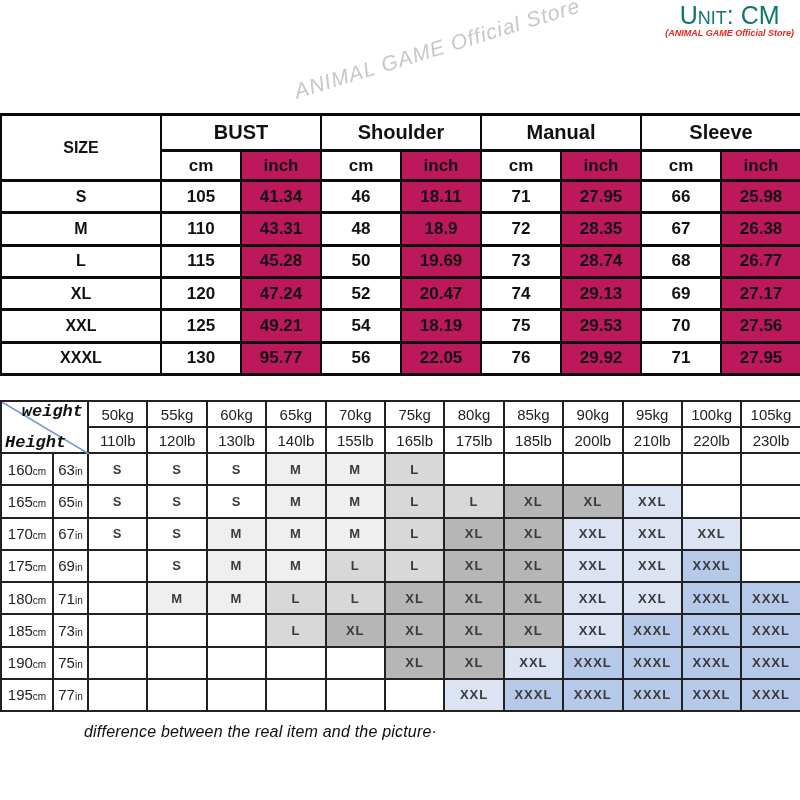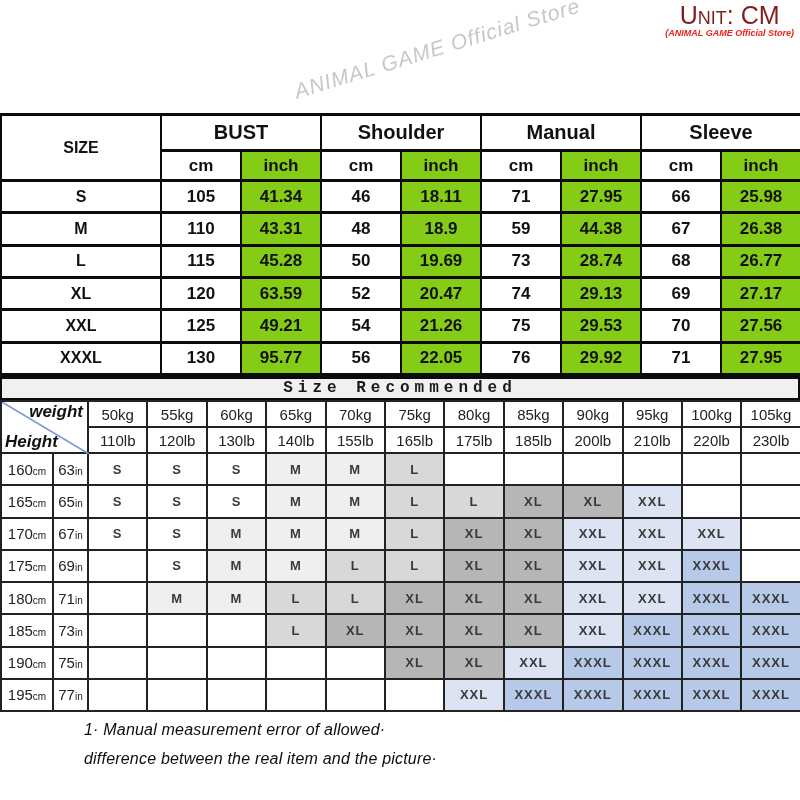--- a/index.html
+++ b/index.html
@@ -7,48 +7,48 @@
         font-family:"Liberation Sans",sans-serif;color:#111;}
 
   
   .watermark{position:absolute;left:295px;top:80px;transform:rotate(-17deg);
         transform-origin:left center;font-style:italic;font-size:21px;color:#c7c7c7;
         letter-spacing:1px;white-space:nowrap;z-index:1;}
   .title{position:absolute;left:0;right:0;top:20px;text-align:center;z-index:2;
         font-variant:small-caps;font-size:56px;line-height:60px;letter-spacing:4px;
         font-weight:500;color:#2e3ca6;font-family:"Liberation Sans",sans-serif;}
   .unit-box{position:absolute;right:6px;top:2px;text-align:center;z-index:3;}
-  .unit{font-variant:small-caps;font-size:25px;line-height:26px;font-weight:500;color:#7f1d1d;}
+  .unit{font-variant:small-caps;font-size:25px;line-height:26px;font-weight:500;color:#0f766e;}
   .store{font-size:9px;font-weight:700;font-style:italic;color:#e8241c;margin-top:0;}
 
   
   table{border-collapse:collapse;table-layout:fixed;}
   .size-table{position:absolute;left:0;top:113px;width:800px;height:263px;}
   .size-table td{border:2px solid #0b0b0b;border-top-width:3px;border-bottom-width:3px;
         text-align:center;vertical-align:middle;padding:0;font-weight:700;}
   .size-table .grp{font-size:20px;}
   .size-table .unit-h{font-size:17px;}
   .size-table .size-c{font-size:16px;}
   .size-table .val{font-size:17px;}
-  .inch-bg{background:#84cc16;margin-top:28px;}
+  .inch-bg{background:#be185d;margin-top:28px;}
 
   
   .rec-bar{position:absolute;left:0;top:376px;width:800px;height:24px;box-sizing:border-box;
         background:#f0f0f0;border:2px solid #0b0b0b;border-top-width:3px;text-align:center;
         font-family:"Liberation Mono",monospace;font-size:16px;font-weight:600;
         letter-spacing:5px;line-height:19px;color:#1a1a1a;}
 
   
   .matrix{position:absolute;left:0;top:400px;width:800px;height:312px;}
   .matrix td{border:2px solid #222;text-align:center;vertical-align:middle;padding:0;
         font-size:13px;font-weight:600;letter-spacing:1px;color:#3a3a3a;}
   .matrix .kg,.matrix .lb{font-size:15px;font-weight:500;color:#222;letter-spacing:0;}
   .matrix .hgt{font-size:15px;font-weight:500;color:#222;letter-spacing:0;}
   .matrix .suf{font-size:10px;}
-  .corner{position:relative;}
+  .corner{position:relative;font-family:Liberation Mono, monospace;}
   .corner svg{position:absolute;left:0;top:0;}
   .w-label{position:absolute;top:0px;right:4px;font-style:italic;font-size:17px;
         font-weight:600;color:#111;letter-spacing:0;}
   .h-label{position:absolute;bottom:0px;left:3px;font-style:italic;font-size:17px;
         font-weight:600;color:#111;letter-spacing:0;}
 
   
   .attn{position:absolute;left:4px;top:712px;right:4px;font-style:italic;color:#0e0e0e;}
   .attn-title{font-size:17px;font-weight:600;}
   .note{margin-left:80px;margin-top:9px;font-size:16px;letter-spacing:0.2px;}
@@ -105,73 +105,72 @@
           <td class="val inch-bg">27.95</td>
           <td class="val">66</td>
           <td class="val inch-bg">25.98</td>
         </tr>
         <tr>
           <td class="size-c">M</td>
           <td class="val">110</td>
           <td class="val inch-bg">43.31</td>
           <td class="val">48</td>
           <td class="val inch-bg">18.9</td>
-          <td class="val">59</td>
-          <td class="val inch-bg">44.38</td>
+          <td class="val">72</td>
+          <td class="val inch-bg">28.35</td>
           <td class="val">67</td>
           <td class="val inch-bg">26.38</td>
         </tr>
         <tr>
           <td class="size-c">L</td>
           <td class="val">115</td>
           <td class="val inch-bg">45.28</td>
           <td class="val">50</td>
           <td class="val inch-bg">19.69</td>
           <td class="val">73</td>
           <td class="val inch-bg">28.74</td>
           <td class="val">68</td>
           <td class="val inch-bg">26.77</td>
         </tr>
         <tr>
           <td class="size-c">XL</td>
           <td class="val">120</td>
-          <td class="val inch-bg">63.59</td>
+          <td class="val inch-bg">47.24</td>
           <td class="val">52</td>
           <td class="val inch-bg">20.47</td>
           <td class="val">74</td>
           <td class="val inch-bg">29.13</td>
           <td class="val">69</td>
           <td class="val inch-bg">27.17</td>
         </tr>
         <tr>
           <td class="size-c">XXL</td>
           <td class="val">125</td>
           <td class="val inch-bg">49.21</td>
           <td class="val">54</td>
-          <td class="val inch-bg">21.26</td>
+          <td class="val inch-bg">18.19</td>
           <td class="val">75</td>
           <td class="val inch-bg">29.53</td>
           <td class="val">70</td>
           <td class="val inch-bg">27.56</td>
         </tr>
         <tr>
           <td class="size-c">XXXL</td>
           <td class="val">130</td>
           <td class="val inch-bg">95.77</td>
           <td class="val">56</td>
           <td class="val inch-bg">22.05</td>
           <td class="val">76</td>
           <td class="val inch-bg">29.92</td>
           <td class="val">71</td>
           <td class="val inch-bg">27.95</td>
         </tr>
       </tbody>
   </table>
 
-  <div class="rec-bar">Size Recommended</div>
 
   <table class="matrix">
     <colgroup>
       <col style="width:52px">
         <col style="width:35px">
       <col span="12" style="width:59.4px">
     </colgroup>
     <tbody>
         <tr style="height: 26px;">
           <td class="corner" colspan="2" rowspan="2">
@@ -333,17 +332,16 @@
           <td style="background: rgb(183, 201, 232);">XXXL</td>
           <td style="background: rgb(183, 201, 232);">XXXL</td>
           <td style="background: rgb(183, 201, 232);">XXXL</td>
           <td style="background: rgb(183, 201, 232);">XXXL</td>
           <td style="background: rgb(183, 201, 232);">XXXL</td>
         </tr>
       </tbody>
   </table>
 
   <div class="attn">
-    <div class="note">1·  Manual measurement error of allowed·</div>
     <div class="note cont">difference between the real item and the picture·</div>
   </div>
 
 </div>
 
 </body></html>

